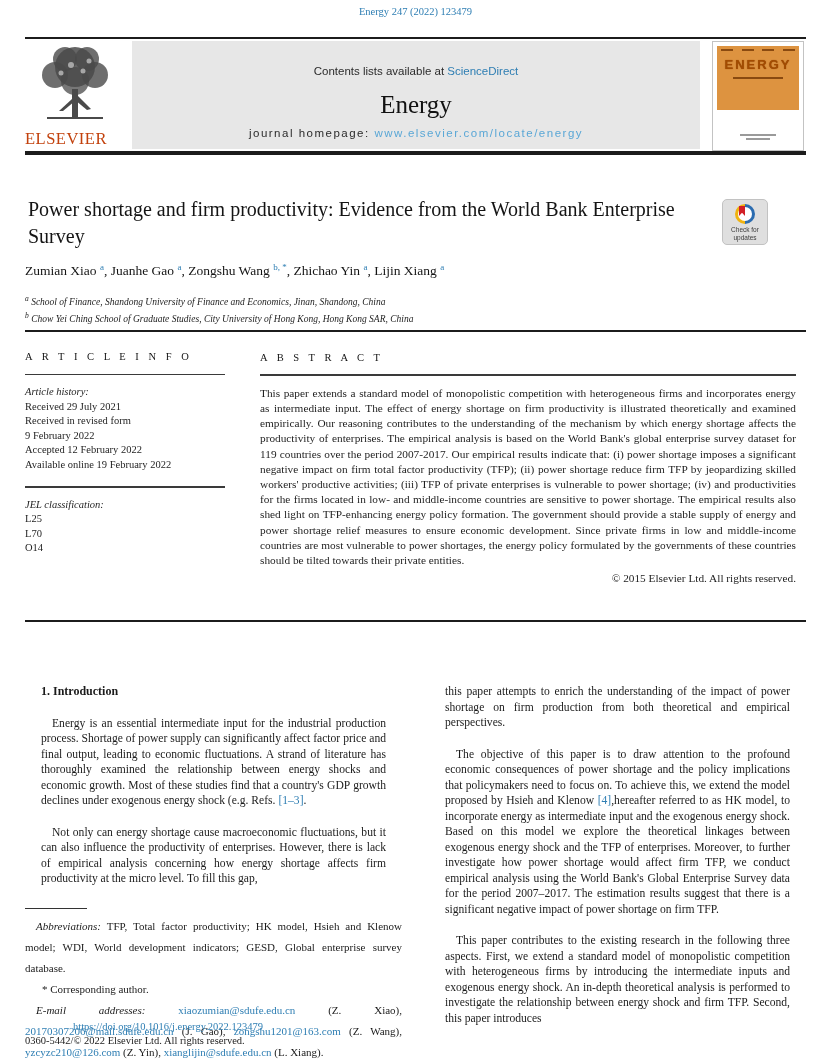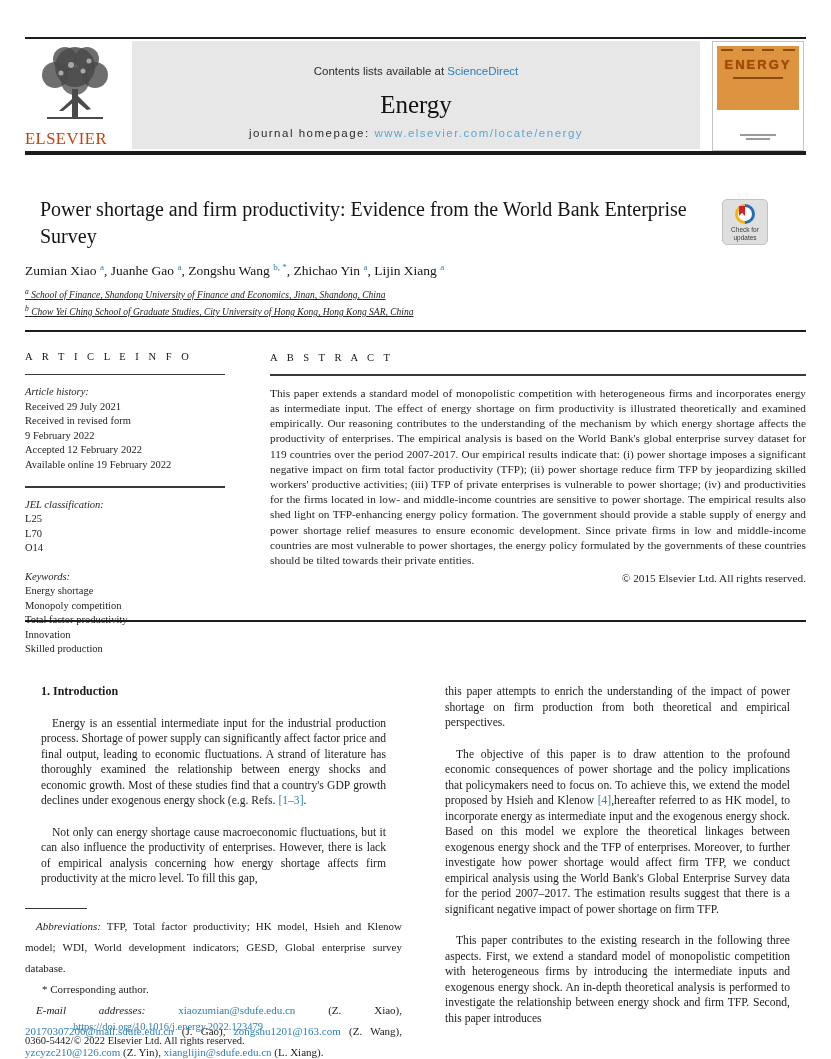--- a/index.html
+++ b/index.html
@@ -32,40 +32,40 @@
   .cover-orange{position:absolute;top:4px;left:4px;right:4px;height:64px;background:#dd9340;}
   .tickrow{display:flex;justify-content:space-between;padding:3px 4px 0 4px;}
   .tick{width:12px;height:2px;background:#8a4a10;}
   .cover-title{text-align:center;font-family:"Liberation Sans",sans-serif;font-weight:bold;
                font-size:13px;letter-spacing:2px;color:#a34b00;margin-top:6px;
                text-shadow:0 0 1px #8a4a10;}
   .cover-subline{margin:5px auto 0 auto;width:60%;height:1.5px;background:#8a4a10;}
   .sd-mark{position:absolute;bottom:8px;left:0;width:100%;text-align:center;}
   .sd-line{margin:2px auto;height:2px;background:#9a9a9a;}
 
-  .title{position:absolute;top:196px;left:40px;width:690px;font-size:20px;
+  .title{position:absolute;top:196px;left:28px;width:690px;font-size:20px;
          line-height:26.5px;color:#141414;}
   .badge{position:absolute;top:199px;left:722px;width:46px;height:46px;background:#dfdfdf;
          border:1px solid #c2c2c2;border-radius:5px;text-align:center;box-sizing:border-box;}
   .badge-circle{margin:4px auto 0 auto;width:20px;height:20px;border-radius:50%;
                 background:conic-gradient(#2b6cb0 0 50%,#f0b310 50% 100%);position:relative;}
   .badge-inner{position:absolute;top:3px;left:3px;width:14px;height:14px;border-radius:50%;background:#fff;}
   .badge-ribbon{position:absolute;top:2px;left:4px;width:6px;height:10px;background:#d22027;
                 clip-path:polygon(0 0,100% 0,100% 100%,50% 68%,0 100%);}
   .badge-text{font-family:"Liberation Sans",sans-serif;font-size:6.5px;line-height:7.5px;
               color:#3c3c3c;margin-top:2px;}
 
   .authors{position:absolute;top:261px;left:25px;width:740px;font-size:13.5px;color:#141414;}
   .authors sup{color:#2e7eb3;font-size:9px;}
-  .affs{position:absolute;top:285px;left:25px;width:740px;font-size:9.5px;
-        font-style:italic;line-height:13px;color:#222;text-decoration:underline;}
+  .affs{position:absolute;top:292px;left:25px;width:740px;font-size:9.5px;
+        font-style:italic;line-height:13px;color:#222;}
   .affs sup{font-size:7.5px;}
 
   .info-col{position:absolute;top:350px;left:25px;width:200px;font-size:10.5px;line-height:14.5px;}
-  .abs-col{position:absolute;top:350px;left:270px;width:536px;font-size:11.3px;line-height:15.2px;}
+  .abs-col{position:absolute;top:350px;left:260px;width:536px;font-size:11.3px;line-height:15.2px;}
   .sec-head{font-size:10.5px;letter-spacing:3.5px;color:#141414;}
   .col-rule{height:1.5px;background:#3a3a3a;margin:9px 0 10px 0;}
   .ilabel{font-style:italic;}
   .iblock{margin-bottom:14px;}
   .abs-text{text-align:justify;color:#1e1e1e;}
   .abs-copy{text-align:right;margin-top:3px;}
 
   .body-col{position:absolute;top:668px;width:377px;font-size:11.6px;line-height:15.5px;
             text-align:justify;color:#1b1b1b;}
   .body-left{left:25px;}
@@ -80,20 +80,21 @@
   .footnote p{margin:0;}
 
   .footer-doi{position:absolute;top:1021px;left:25px;font-size:10.5px;margin-left:48px;}
   .footer-issn{position:absolute;top:1035px;left:25px;font-size:10.5px;color:#1b1b1b;}
 </style>
 </head>
 <body>
 
 <div class="page">
 
+  <a class="journal-ref lnk">Energy 247 (2022) 123479</a>
   <div class="rule rule-top"></div>
 
   <div class="banner">
     <div class="els-logo">
       <svg width="100" height="90" viewBox="0 0 100 90">
         <g fill="#4a4a4a">
           <circle cx="50" cy="26" r="20" opacity=".85"></circle>
           <circle cx="30" cy="34" r="13" opacity=".8"></circle>
           <circle cx="70" cy="34" r="13" opacity=".8"></circle>
           <circle cx="40" cy="18" r="12" opacity=".8"></circle>
@@ -180,28 +181,20 @@
       <div>Accepted 12 February 2022</div>
       <div>Available online 19 February 2022</div>
     </div>
     <div class="col-rule"></div>
     <div class="iblock">
       <div class="ilabel">JEL classification:</div>
       <div>L25</div>
       <div>L70</div>
       <div>O14</div>
     </div>
-    <div class="iblock">
-      <div class="ilabel">Keywords:</div>
-      <div>Energy shortage</div>
-      <div>Monopoly competition</div>
-      <div>Total factor productivity</div>
-      <div>Innovation</div>
-      <div>Skilled production</div>
-    </div>
   </div>
 
   <div class="abs-col">
     <div class="sec-head">A B S T R A C T</div>
     <div class="col-rule"></div>
     <div class="abs-text">This paper extends a standard model of monopolistic competition with heterogeneous firms and incorporates energy as intermediate input. The effect of energy shortage on firm productivity is illustrated theoretically and examined empirically. Our reasoning contributes to the understanding of the mechanism by which energy shortage affects the productivity of enterprises. The empirical analysis is based on the World Bank's global enterprise survey dataset for 119 countries over the period 2007-2017. Our empirical results indicate that: (i) power shortage imposes a significant negative impact on firm total factor productivity (TFP); (ii) power shortage reduce firm TFP by jeopardizing skilled workers' productive activities; (iii) TFP of private enterprises is vulnerable to power shortage; (iv) and productivities for the firms located in low- and middle-income countries are sensitive to power shortage. The empirical results also shed light on TFP-enhancing energy policy formation. The government should provide a stable supply of energy and power shortage relief measures to ensure economic development. Since private firms in low and middle-income countries are most vulnerable to power shortages, the energy policy formulated by the governments of these countries should be tilted towards their private entities.</div>
     <div class="abs-copy">© 2015 Elsevier Ltd. All rights reserved.</div>
   </div>
 
   <div class="rule rule-bottom"></div>

